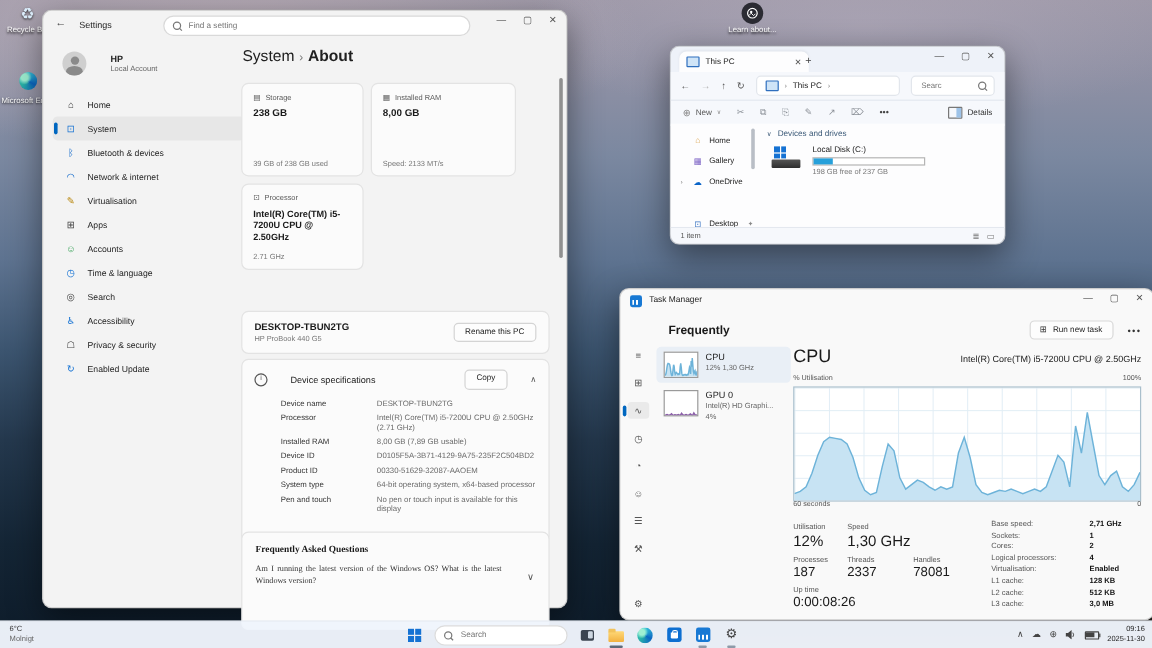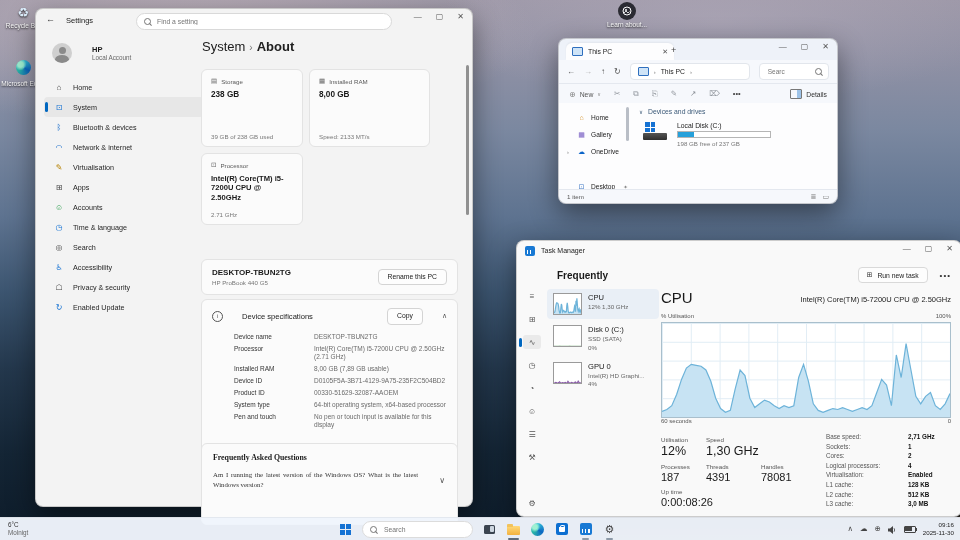--- a/index.html
+++ b/index.html
@@ -534,33 +534,20 @@
             </svg>
           </span>
         <span class="tmitxt">
             <div class="tname">CPU</div>
             <div class="tsub">12% 1,30 GHz</div>
           </span>
       </div>
       <div class="tmitem">
         <span class="spark">
             <svg viewBox="0 0 100 100" preserveAspectRatio="none">
-              <polygon points="0,100 0.00,100.00 5.26,100.00 10.53,100.00 15.79,100.00 21.05,99.00 26.32,100.00 31.58,100.00 36.84,100.00 42.11,100.00 47.37,100.00 52.63,100.00 57.89,99.00 63.16,100.00 68.42,100.00 73.68,100.00 78.95,100.00 84.21,100.00 89.47,100.00 94.74,100.00 100.00,100.00 100,100" fill="#ffffff"></polygon>
-              <polyline points="0.00,100.00 5.26,100.00 10.53,100.00 15.79,100.00 21.05,99.00 26.32,100.00 31.58,100.00 36.84,100.00 42.11,100.00 47.37,100.00 52.63,100.00 57.89,99.00 63.16,100.00 68.42,100.00 73.68,100.00 78.95,100.00 84.21,100.00 89.47,100.00 94.74,100.00 100.00,100.00" fill="none" stroke="#bdd9bd" stroke-width="1.2" vector-effect="non-scaling-stroke"></polyline>
-            </svg>
-          </span>
-        <span class="tmitxt">
-            <div class="tname">Disk 0 (C:)</div>
-            <div class="tsub">SSD (SATA)</div>
-            <div class="tsub">0%</div>
-          </span>
-      </div>
-      <div class="tmitem">
-        <span class="spark">
-            <svg viewBox="0 0 100 100" preserveAspectRatio="none">
               <polygon points="0,100 0.00,100.00 3.45,99.00 6.90,97.00 10.34,99.00 13.79,100.00 17.24,98.00 20.69,94.00 24.14,99.00 27.59,100.00 31.03,98.00 34.48,99.00 37.93,100.00 41.38,97.00 44.83,99.00 48.28,100.00 51.72,92.00 55.17,98.00 58.62,100.00 62.07,99.00 65.52,97.00 68.97,99.00 72.41,100.00 75.86,98.00 79.31,95.00 82.76,99.00 86.21,100.00 89.66,91.00 93.10,98.00 96.55,99.00 100.00,100.00 100,100" fill="#d9c6e6"></polygon>
               <polyline points="0.00,100.00 3.45,99.00 6.90,97.00 10.34,99.00 13.79,100.00 17.24,98.00 20.69,94.00 24.14,99.00 27.59,100.00 31.03,98.00 34.48,99.00 37.93,100.00 41.38,97.00 44.83,99.00 48.28,100.00 51.72,92.00 55.17,98.00 58.62,100.00 62.07,99.00 65.52,97.00 68.97,99.00 72.41,100.00 75.86,98.00 79.31,95.00 82.76,99.00 86.21,100.00 89.66,91.00 93.10,98.00 96.55,99.00 100.00,100.00" fill="none" stroke="#8b5fa8" stroke-width="1.2" vector-effect="non-scaling-stroke"></polyline>
             </svg>
           </span>
         <span class="tmitxt">
             <div class="tname">GPU 0</div>
             <div class="tsub">Intel(R) HD Graphi...</div>
             <div class="tsub">4%</div>
           </span>
       </div>
@@ -586,21 +573,21 @@
             <span style="grid-column:span 2;">
                 <div class="bslabel">Speed</div>
                 <div class="bsval">1,30 GHz</div>
               </span>
             <span>
                 <div class="bslabel">Processes</div>
                 <div class="bsval2">187</div>
               </span>
             <span>
                 <div class="bslabel">Threads</div>
-                <div class="bsval2">4391</div>
+                <div class="bsval2">2337</div>
               </span>
             <span>
                 <div class="bslabel">Handles</div>
                 <div class="bsval2">78081</div>
               </span>
             <span style="grid-column:span 3;">
                 <div class="bslabel">Up time</div>
                 <div class="bsval2">0:00:08:26</div>
               </span>
           </div>

